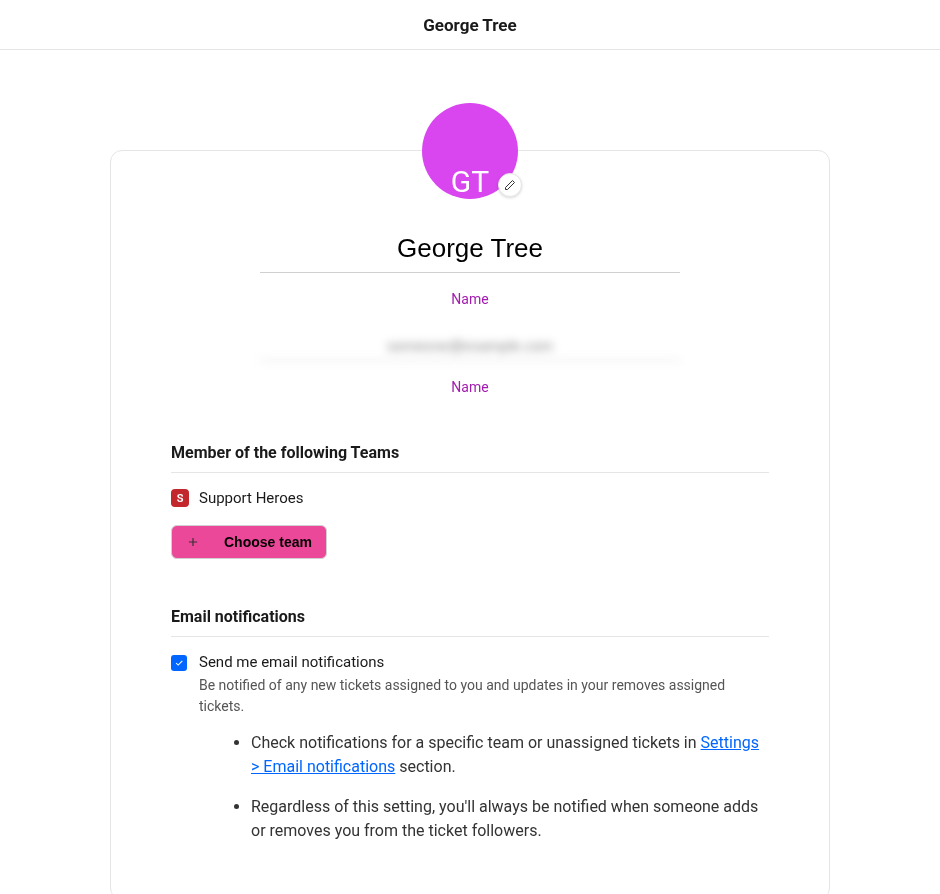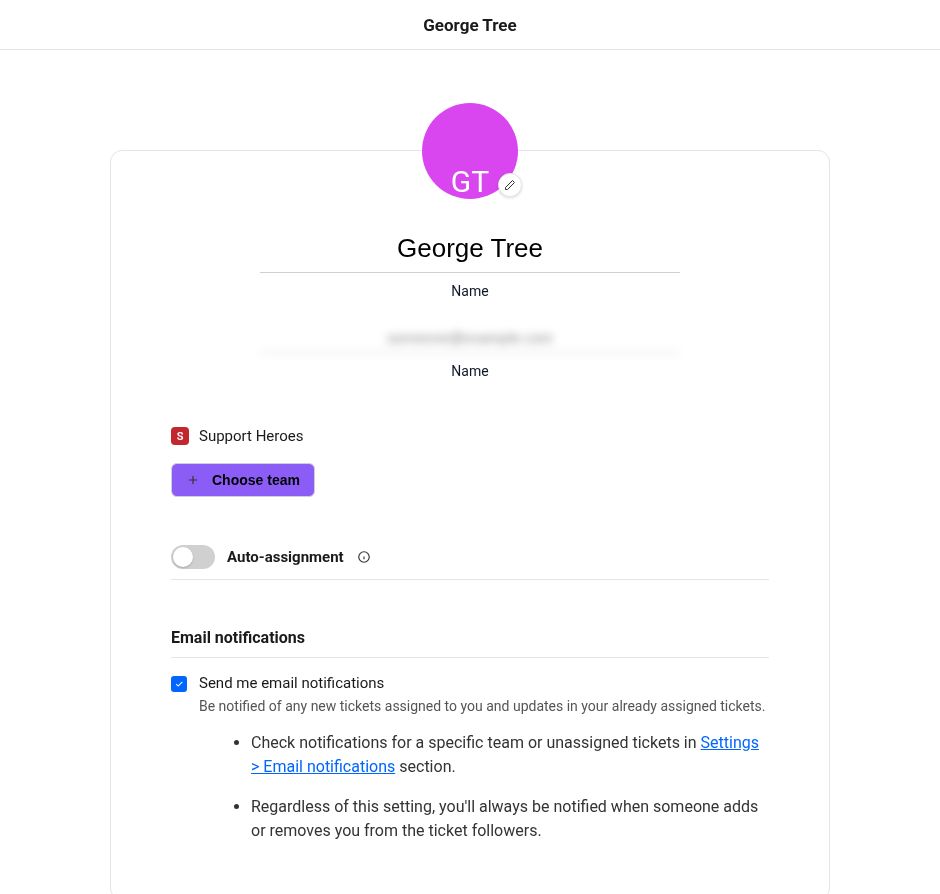--- a/index.html
+++ b/index.html
@@ -94,22 +94,22 @@
     background: transparent;
   }
   .field-input.email {
     font-size: 15px;
     color: #888;
     filter: blur(4px);
     padding: 6px 0;
   }
   .field-label {
     font-size: 14px;
-    color: #0f172a;
-    margin-top: 10px;
+    color: #a21caf;
+    margin-top: 18px;
   }
   .section {
     margin-top: 48px;
   }
   .section-title {
     font-size: 16px;
     font-weight: 700;
     padding-bottom: 10px;
     border-bottom: 1px solid #e5e5e5;
   }
@@ -132,25 +132,25 @@
     justify-content: center;
   }
   .team-name {
     font-size: 15px;
     text-align: center;
   }
   .choose-team-btn {
     margin-top: 18px;
     display: inline-flex;
     align-items: center;
-    gap: 12px;
+    gap: 24px;
     padding: 8px 14px;
     border: 1px solid #d0d0d0;
     border-radius: 6px;
-    background: #8b5cf6;
+    background: #ec4899;
     font-size: 14px;
     font-weight: 600;
     cursor: pointer;
   }
   .choose-team-btn svg { width: 14px; height: 14px; }
   .toggle-row {
     display: flex;
     align-items: center;
     gap: 12px;
     padding-bottom: 10px;
@@ -265,58 +265,47 @@
         <input class="field-input" value="George Tree" style="">
         <div class="field-label">Name</div>
       </div>
       <div class="field">
         <input class="field-input email" value="someone@example.com" style="">
         <div class="field-label">Name</div>
       </div>
     </div>
 
     <div class="section">
+      <div class="section-title">Member of the following Teams</div>
       <div class="team-row">
         <div class="team-badge">S</div>
         <div class="team-name">Support Heroes</div>
       </div>
       <button class="choose-team-btn">
         <svg viewBox="0 0 24 24" fill="none" stroke="#333" stroke-width="2">
           <path d="M12 5v14M5 12h14"></path>
         </svg>
         <span>Choose team</span>
       </button>
     </div>
 
     <div class="section">
-      <div class="toggle-row">
-        <div class="toggle">
-          <div class="toggle-knob"></div>
-        </div>
-        <span class="toggle-label">Auto-assignment</span>
-        <span class="info-icon">
-          <svg viewBox="0 0 24 24" fill="none" stroke="#333" stroke-width="2">
-            <circle cx="12" cy="12" r="9"></circle>
-            <path d="M12 8h.01M12 11v5"></path>
-          </svg>
-        </span>
-      </div>
     </div>
 
     <div class="section">
       <div class="section-title">Email notifications</div>
       <div class="checkbox-row">
         <div class="checkbox">
           <svg viewBox="0 0 24 24">
               <path d="M5 12l5 5L20 7"></path>
             </svg>
         </div>
         <div class="checkbox-content">
           <div class="checkbox-label">Send me email notifications</div>
-          <div class="checkbox-desc">Be notified of any new tickets assigned to you and updates in your already assigned tickets.</div>
+          <div class="checkbox-desc">Be notified of any new tickets assigned to you and updates in your removes assigned tickets.</div>
           <ul class="bullet-list">
             <li>
               <span>Check notifications for a specific team or unassigned tickets in </span><a href="#">Settings &gt; Email notifications</a><span> section.</span>
             </li>
             <li>
               <span>Regardless of this setting, you'll always be notified when someone adds or removes you from the ticket followers.</span>
             </li>
           </ul>
         </div>
       </div>

